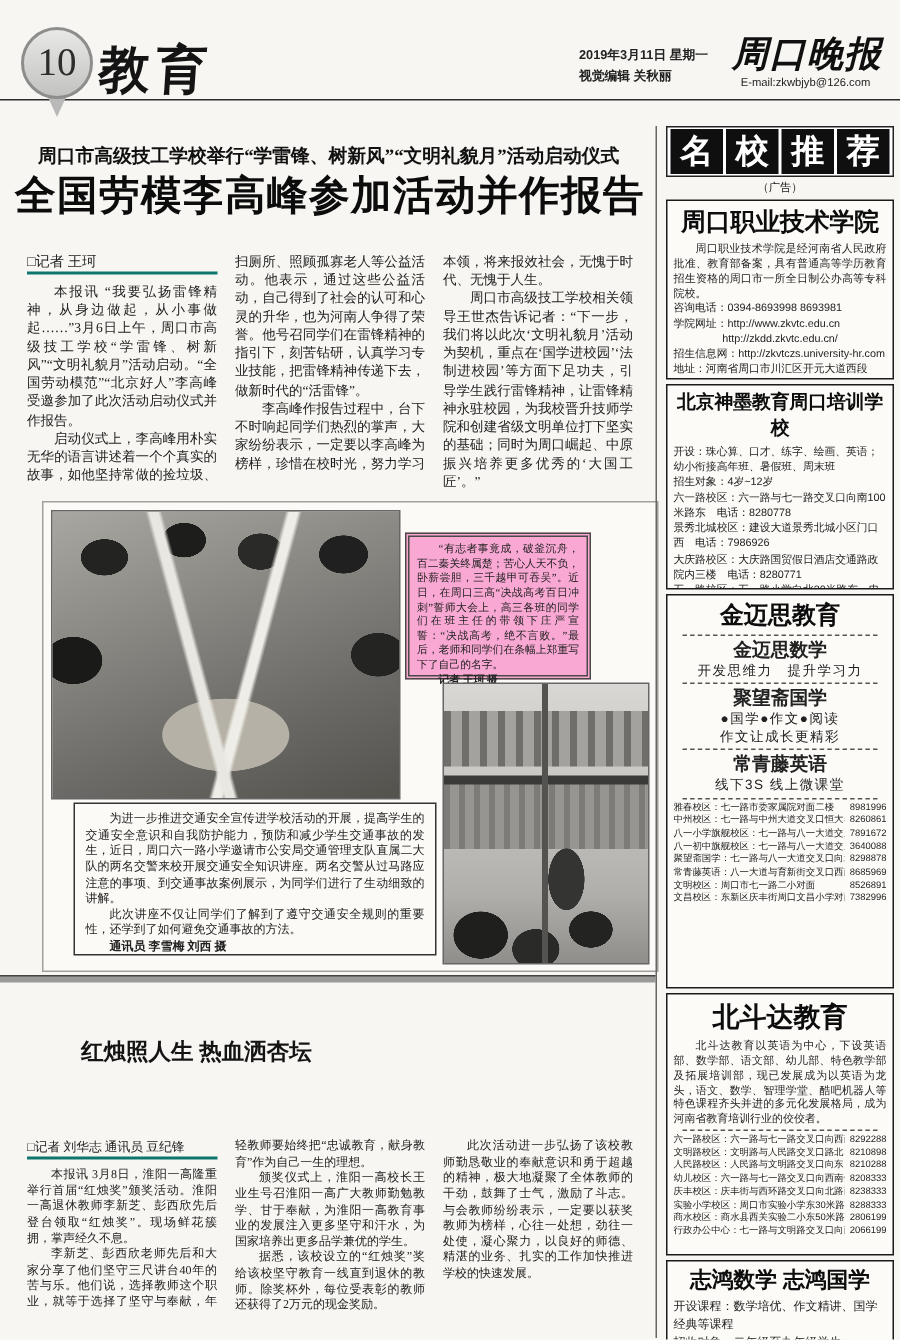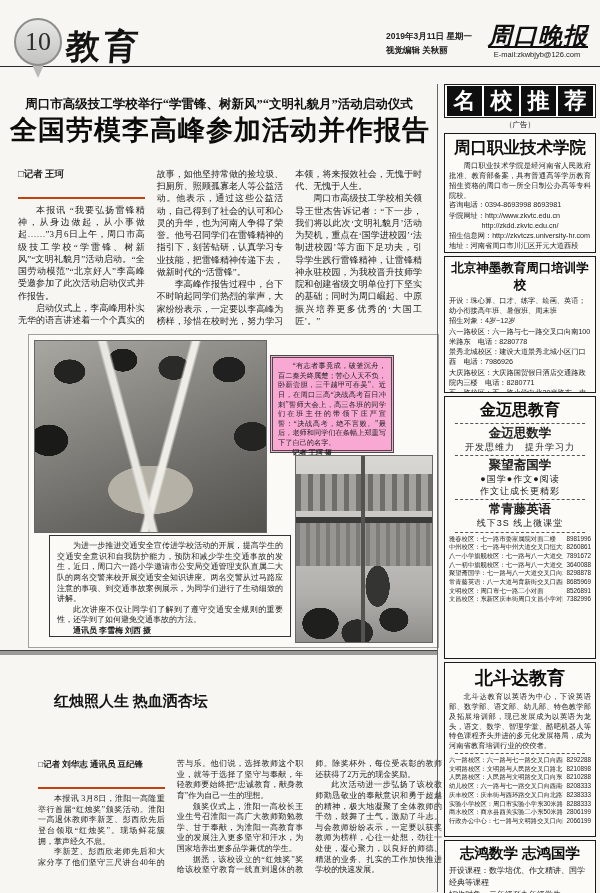--- a/index.html
+++ b/index.html
@@ -12,33 +12,33 @@
   .badge{position:absolute;left:14px;top:18px;width:48px;height:62px;z-index:2;}
   .badge .pin-tail{position:absolute;left:14px;top:38px;width:0;height:0;
         border-left:10px solid transparent;border-right:10px solid transparent;border-top:22px solid #b9b9b9;}
   .badge .circle{position:absolute;left:0;top:0;width:44px;height:44px;border-radius:50%;
         background:linear-gradient(180deg,#e8e8e6,#c2c2c0);border:2px solid #8d8d8b;
         display:flex;align-items:center;justify-content:center;font-size:26px;color:#2d2d2d;}
   .section-title{position:absolute;left:66px;top:24px;font-size:34px;font-weight:bold;
         transform:skewX(-4deg);letter-spacing:4px;color:#141414;}
   .hdr-meta{position:absolute;left:386px;top:29px;width:92px;font-size:8.5px;font-weight:bold;line-height:1.7;}
   .masthead{position:absolute;left:480px;top:20px;width:116px;text-align:center;
-        font-size:24px;font-weight:bold;font-style:italic;letter-spacing:1px;color:#101010;text-decoration:underline;}
+        font-size:24px;font-weight:bold;font-style:italic;letter-spacing:1px;color:#101010;}
   .hdr-email{position:absolute;left:478px;top:50px;width:118px;text-align:center;font-size:7.5px;}
 
   
   .kicker{position:absolute;left:16px;top:96px;width:406px;text-align:center;
         font-size:12.5px;font-weight:bold;color:#111;}
   .headline{position:absolute;left:8px;top:112px;width:422px;margin:0;text-align:right;
         font-size:27px;font-weight:900;letter-spacing:1px;color:#0c0c0c;}
   .body3{column-gap:12px;text-align:justify;}
   .lead-body{position:absolute;left:18px;top:168px;width:404px;height:166px;column-count:3;overflow:hidden;}
   .lead-body p{margin:0;text-indent:2em;font-size:9px;line-height:1.36;}
-  .byline{font-weight:bold;font-size:9.5px;border-bottom:2px solid #c2410c;
-        padding-bottom:16px;margin-bottom:5px;}
+  .byline{font-weight:normal;font-size:9.5px;border-bottom:2px solid #0f766e;
+        padding-bottom:0;margin-bottom:5px;}
 
   
   .mid-frame{position:absolute;left:28px;top:334px;width:409px;height:312px;border:1px solid #a0a09c;background:#fbfaf7;}
   .photo{border:1px solid #666;}
   .photo-students{position:absolute;left:5px;top:5px;width:231px;height:191px;
     background:
       linear-gradient(75deg,transparent 40%,#e9e7e1 41%,#e9e7e1 43%,transparent 44%),
       linear-gradient(105deg,transparent 55%,#efede7 56%,#efede7 58%,transparent 59%),
       radial-gradient(ellipse 26px 20px at 15% 16%,#232321 60%,transparent 61%),
       radial-gradient(ellipse 24px 19px at 38% 10%,#1d1d1b 60%,transparent 61%),
@@ -68,21 +68,21 @@
   .traffic-box p{margin:0;text-indent:2em;font-size:8px;line-height:1.33;text-align:justify;}
   .traffic-box .credit{font-size:8px;}
 
   .section-divider{position:absolute;left:0;top:650px;width:437px;height:4px;
         background:#9a9a98;border-top:1px solid #444;}
 
   
   .kicker2{position:absolute;left:54px;top:692px;font-size:15px;font-weight:bold;color:#141414;}
   .headline2{position:absolute;left:18px;top:713px;width:402px;margin:0;text-align:center;
         font-size:21px;font-weight:900;color:#0c0c0c;}
-  .bottom-body{position:absolute;left:18px;top:759px;width:404px;height:132px;column-count:3;overflow:hidden;margin-left:20px;}
+  .bottom-body{position:absolute;left:18px;top:759px;width:404px;height:132px;column-count:3;overflow:hidden;}
   .bottom-body p{margin:0;text-indent:2em;font-size:8px;line-height:1.33;}
   .bottom-body .byline{font-size:8.5px;}
 
   
   .sidebar{position:absolute;left:437px;top:84px;width:163px;height:808px;
         border-left:1px solid #666;padding:0 4px 0 6px;box-sizing:border-box;}
   .ms-wrap{border:1px solid #222;padding:1px;display:flex;gap:2px;justify-content:center;background:#fff;}
   .ms-tile{width:35px;height:30px;background:#0f0f0f;color:#fff;display:flex;align-items:center;
         justify-content:center;font-size:22px;font-weight:bold;}
   .ad-note{text-align:center;font-size:7.5px;margin:2px 0 3px;}

